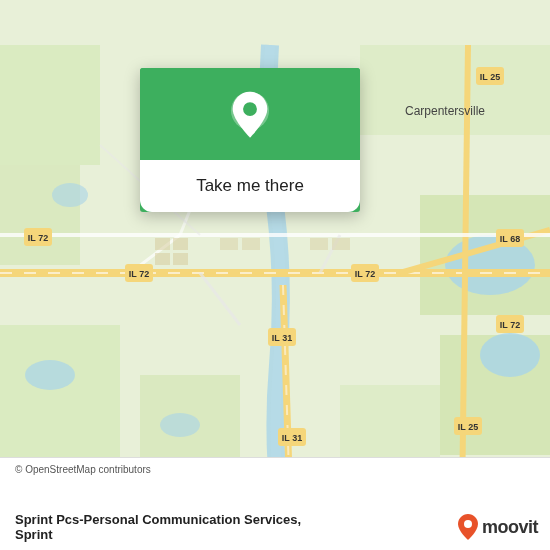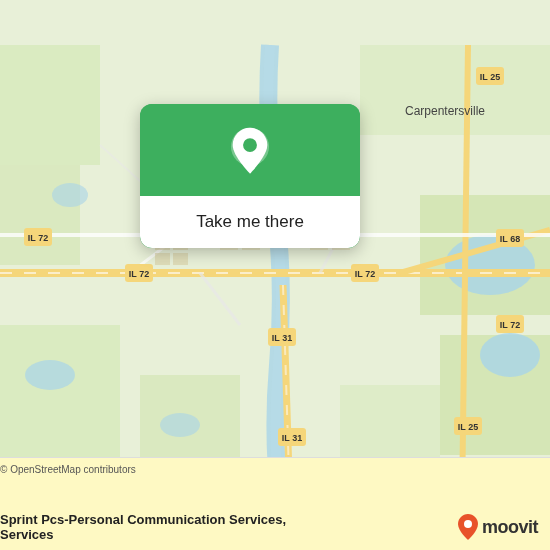--- a/index.html
+++ b/index.html
@@ -26,22 +26,22 @@
       width: 100%;
       height: 100%;
     }
 
     
     .info-bar {
       position: absolute;
       bottom: 0;
       left: 0;
       width: 100%;
-      background: #fef9c3;
-      padding: 6px 12px 8px 0;
+      background: #ffffff;
+      padding: 6px 12px 8px 15px;
       border-top: 1px solid #ddd;
       z-index: 20;
     }
 
     .osm-credit {
       font-size: 10px;
       color: #555;
       margin-bottom: 3px;
     }
 
@@ -73,29 +73,28 @@
       letter-spacing: -0.5px;
     }
 
     
     .green-card {
       position: absolute;
       top: 68px;
       left: 140px;
       width: 220px;
       background: #3daf5e;
-      border-radius: 12px;
+      border-radius: 3px;
       z-index: 10;
       display: flex;
       flex-direction: column;
       align-items: center;
       padding-bottom: 0;
       box-shadow: 0 4px 16px rgba(0,0,0,0.25);
       overflow: hidden;
-      margin-top: 36px;
     }
 
     .green-card-top {
       background: #3daf5e;
       width: 100%;
       padding: 22px 0 18px 0;
       display: flex;
       justify-content: center;
       align-items: center;
     }
@@ -214,21 +213,21 @@
       </svg>
     </div>
     <button class="take-me-btn">Take me there</button>
   </div>
 
   <div class="info-bar">
     <div class="osm-credit">© OpenStreetMap contributors</div>
     <div class="location-row">
       <div class="location-name">
         <span>Sprint Pcs-Personal Communication Services,</span><br>
-        <span>Services</span>
+        <span>Sprint</span>
       </div>
       <div class="moovit-logo">
 
         <svg width="22" height="28" viewBox="0 0 22 28" xmlns="http://www.w3.org/2000/svg">
           <path d="M11 1 C5.5 1 1 5.5 1 11 C1 18 11 27 11 27 C11 27 21 18 21 11 C21 5.5 16.5 1 11 1 Z" fill="#e8522a"></path>
           <circle cx="11" cy="11" r="4" fill="white"></circle>
         </svg>
         <span class="moovit-text">moovit</span>
       </div>
     </div>

